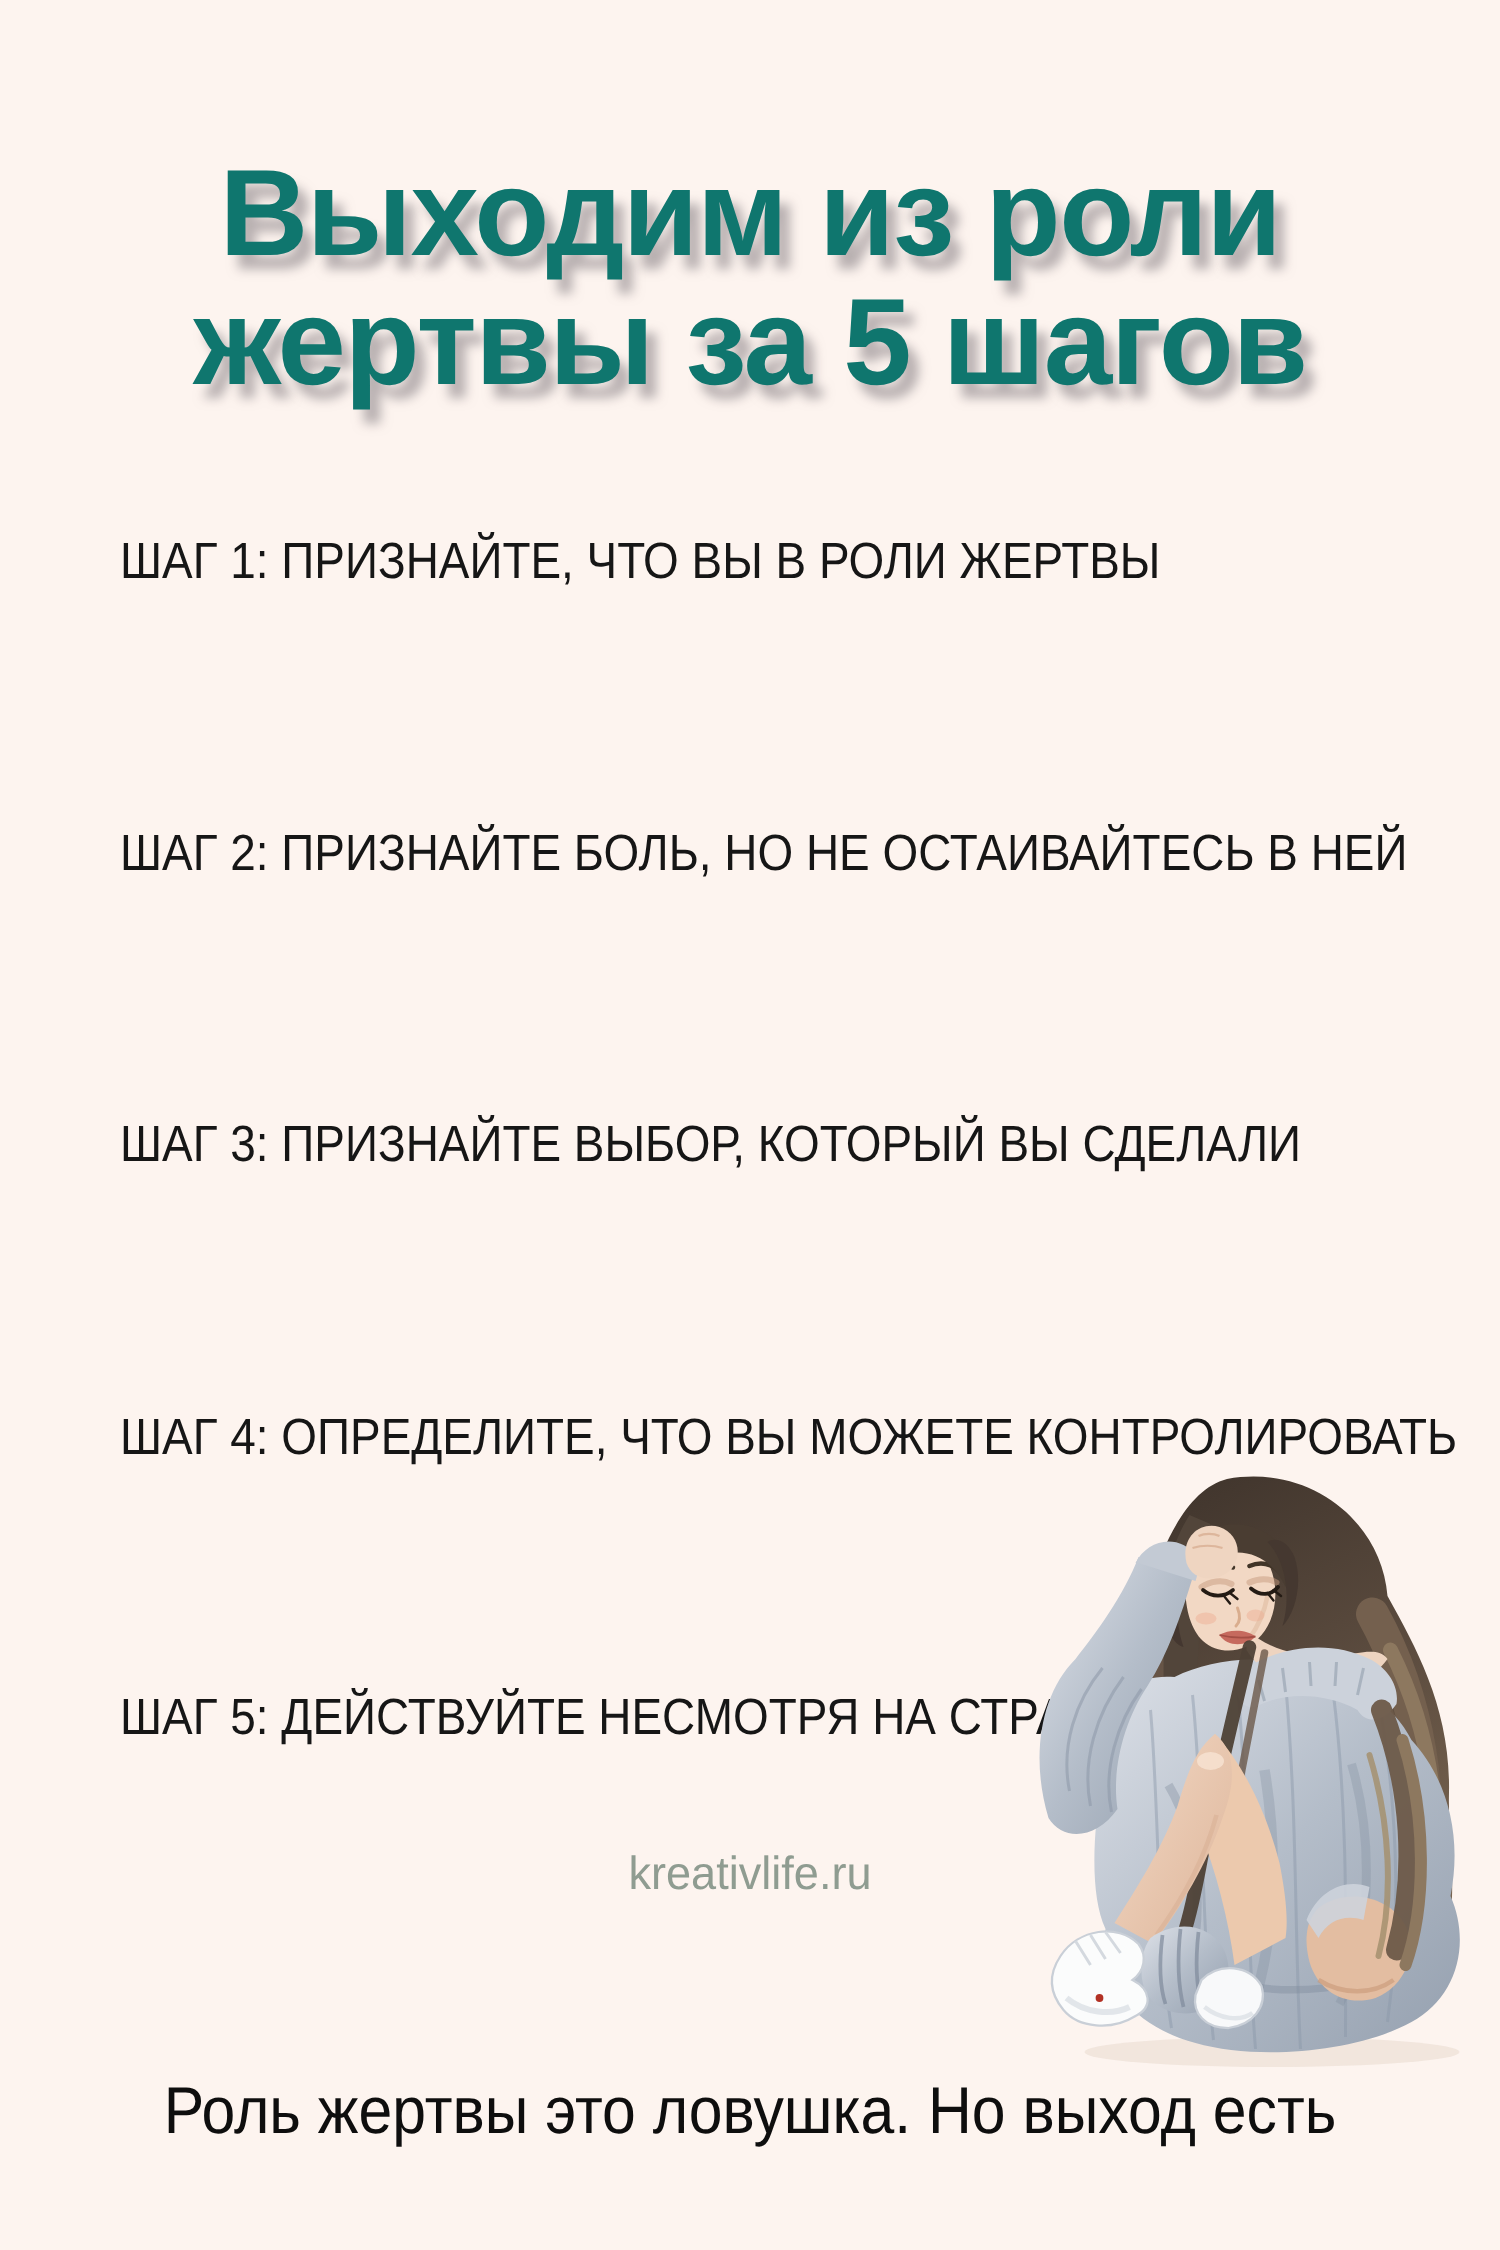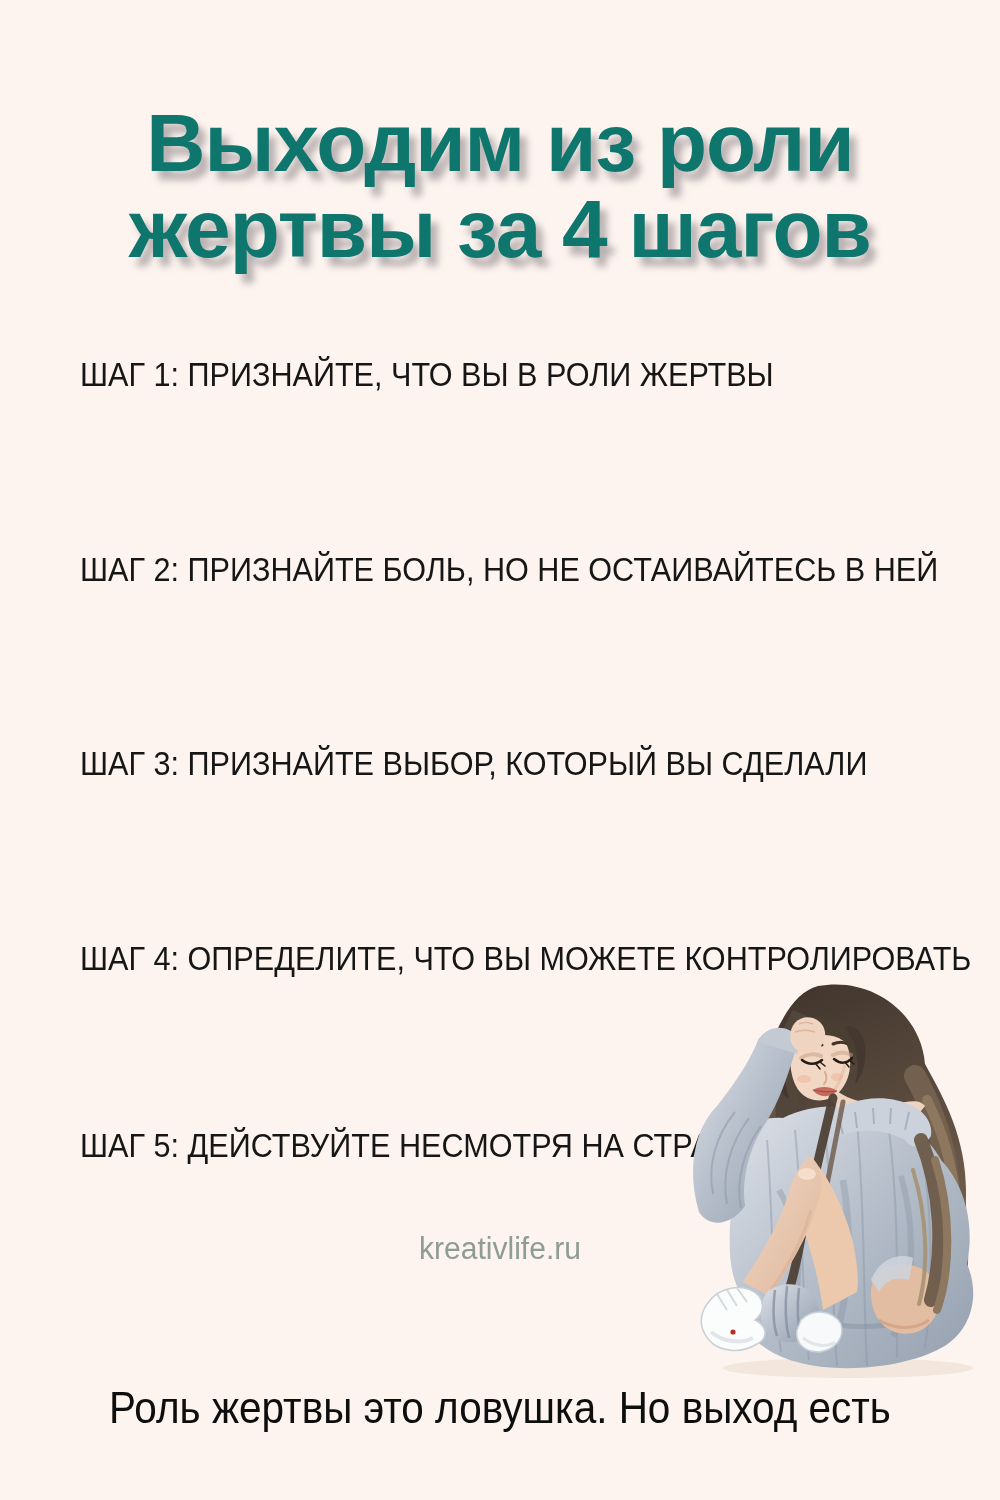--- a/index.html
+++ b/index.html
@@ -38,21 +38,21 @@
   }
   .illustration svg{display:block;width:100%;height:100%;}
 </style>
 </head>
 <body>
 
 <div class="canvas" style="background: rgb(253, 244, 239);">
 
   <div class="title" style="color: #0f766e;">
     <div>Выходим из роли</div>
-    <div>жертвы за 4 шагов</div>
+    <div>жертвы за 5 шагов</div>
   </div>
 
   <div class="step step1">ШАГ 1: ПРИЗНАЙТЕ, ЧТО ВЫ В РОЛИ ЖЕРТВЫ</div>
   <div class="step step2">ШАГ 2: ПРИЗНАЙТЕ БОЛЬ, НО НЕ ОСТАИВАЙТЕСЬ В НЕЙ</div>
   <div class="step step3">ШАГ 3: ПРИЗНАЙТЕ ВЫБОР, КОТОРЫЙ ВЫ СДЕЛАЛИ</div>
   <div class="step step4">ШАГ 4: ОПРЕДЕЛИТЕ, ЧТО ВЫ МОЖЕТЕ КОНТРОЛИРОВАТЬ</div>
   <div class="step step5">ШАГ 5: ДЕЙСТВУЙТЕ НЕСМОТРЯ НА СТРАХ</div>
 
   <div class="watermark" style="color: rgb(143, 156, 145);">kreativlife.ru</div>
 

